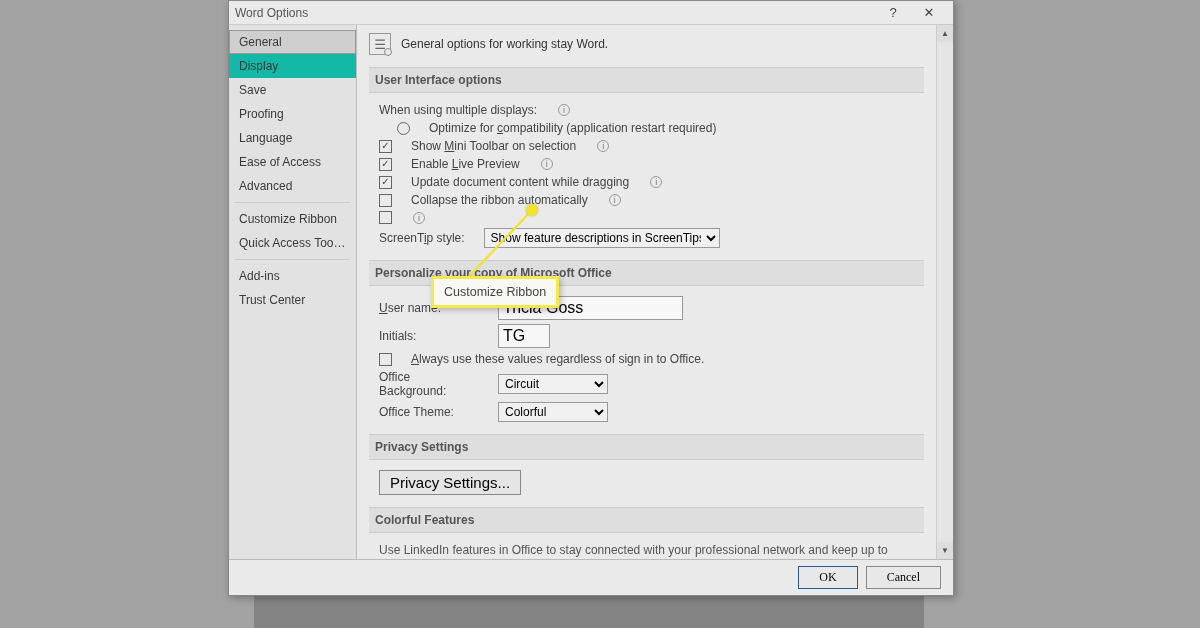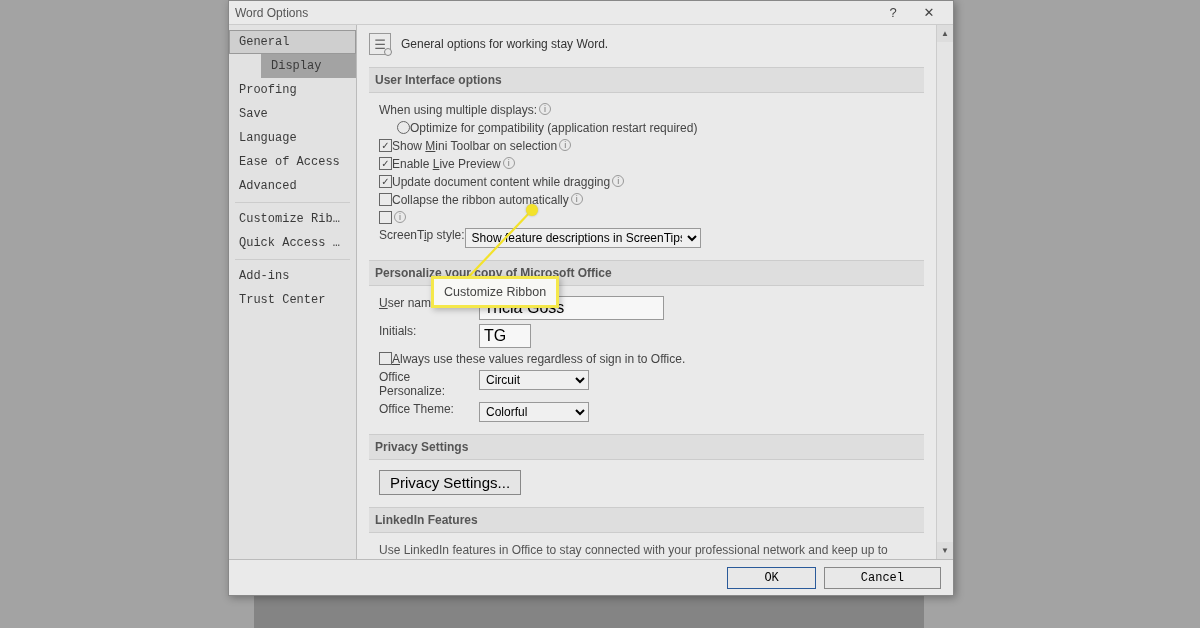--- a/index.html
+++ b/index.html
@@ -50,38 +50,36 @@
   .dialog-body {
     flex: 1;
     display: flex;
     overflow: hidden;
   }
   .sidebar {
     width: 128px;
     background: #e2e2e2;
     border-right: 1px solid #bbb;
     padding-top: 5px;
-    font-family: Liberation Mono, monospace;
   }
   .sidebar-item {
     padding: 5px 10px;
     color: #3a3a3a;
     font-size: 12px;
     white-space: nowrap;
     overflow: hidden;
     text-overflow: ellipsis;
   }
   .sidebar-item.selected {
     background: #cfcfcf;
     border: 1px solid #999;
     padding: 4px 9px;
   }
   .sidebar-item.display {
-    background: #a3a3a3;
-    margin-left: 32px;
+    background: #14b8a6;
   }
   .sidebar-sep {
     height: 1px;
     background: #ccc;
     margin: 4px 6px;
   }
   .content-wrap {
     flex: 1;
     display: flex;
     position: relative;
@@ -139,23 +137,23 @@
     color: #555;
     margin: 10px 0 8px 0;
     border-top: 1px solid #ccc;
     border-bottom: 1px solid #ccc;
   }
   .section-body {
     padding: 0 10px;
   }
   .row {
     display: flex;
-    align-items: flex-start;
+    align-items: center;
     padding: 2px 0;
-    gap: 0;
+    gap: 19px;
     color: #444;
   }
   .row.indent { padding-left: 18px; }
   .row.label-row label { width: 100px; display: inline-block; }
   input[type="text"] {
     border: 1px solid #999;
     background: #f7f7f7;
     padding: 2px 4px;
     font-family: inherit;
     font-size: 16px;
@@ -201,24 +199,24 @@
     height: 36px;
     border-top: 1px solid #bbb;
     display: flex;
     align-items: center;
     justify-content: flex-end;
     padding: 0 12px;
     gap: 8px;
     background: #eaeaea;
   }
   .footer button {
-    padding: 3px 36px;
+    padding: 3px 20px;
     border: 1px solid #888;
     background: #e8e8e8;
-    font-family: Liberation Mono, monospace;
+    font-family: Liberation Serif, serif;
     font-size: 12px;
   }
   .footer button.primary { border: 1.5px solid #2a5a9a; }
   .callout {
     position: absolute;
     left: 431px;
     top: 276px;
     background: #f8f8f5;
     border: 3px solid #f5e84a;
     box-shadow: 2px 2px 6px rgba(0,0,0,0.25);
@@ -268,22 +266,22 @@
 <div class="dialog">
   <div class="titlebar">
     <span class="title">Word Options</span>
     <div class="btn">?</div>
     <div class="btn">✕</div>
   </div>
   <div class="dialog-body">
     <div class="sidebar">
       <div class="sidebar-item selected">General</div>
       <div class="sidebar-item display">Display</div>
+      <div class="sidebar-item">Save</div>
       <div class="sidebar-item">Proofing</div>
-      <div class="sidebar-item">Save</div>
       <div class="sidebar-item">Language</div>
       <div class="sidebar-item">Ease of Access</div>
       <div class="sidebar-item">Advanced</div>
       <div class="sidebar-sep"></div>
       <div class="sidebar-item">Customize Ribbon</div>
       <div class="sidebar-item">Quick Access Toolbar</div>
       <div class="sidebar-sep"></div>
       <div class="sidebar-item">Add-ins</div>
       <div class="sidebar-item">Trust Center</div>
     </div>
@@ -345,41 +343,41 @@
           </div>
           <div class="row label-row">
             <label>Initials:</label>
             <input type="text" style="width: 52px;" value="TG">
           </div>
           <div class="row">
             <span class="check"></span>
             <span><u>A</u>lways use these values regardless of sign in to Office.</span>
           </div>
           <div class="row label-row">
-            <label>Office Personalize:</label>
+            <label>Office Background:</label>
             <select style="width:110px">
               <option>Circuit</option>
             </select>
           </div>
           <div class="row label-row">
             <label>Office Theme:</label>
             <select style="width:110px">
               <option>Colorful</option>
             </select>
           </div>
         </div>
 
         <div class="section-head">Privacy Settings</div>
         <div class="section-body">
           <div class="row">
             <button class="priv-btn">Privacy Settings...</button>
           </div>
         </div>
 
-        <div class="section-head">LinkedIn Features</div>
+        <div class="section-head">Colorful Features</div>
         <div class="section-body">
           <div class="desc-text">Use LinkedIn features in Office to stay connected with your professional network and keep up to date in your industry.</div>
 
         </div>
       </div>
       <div class="scrollbar">
         <div class="arrow">▲</div>
         <div class="track"></div>
         <div class="arrow">▼</div>
       </div>

